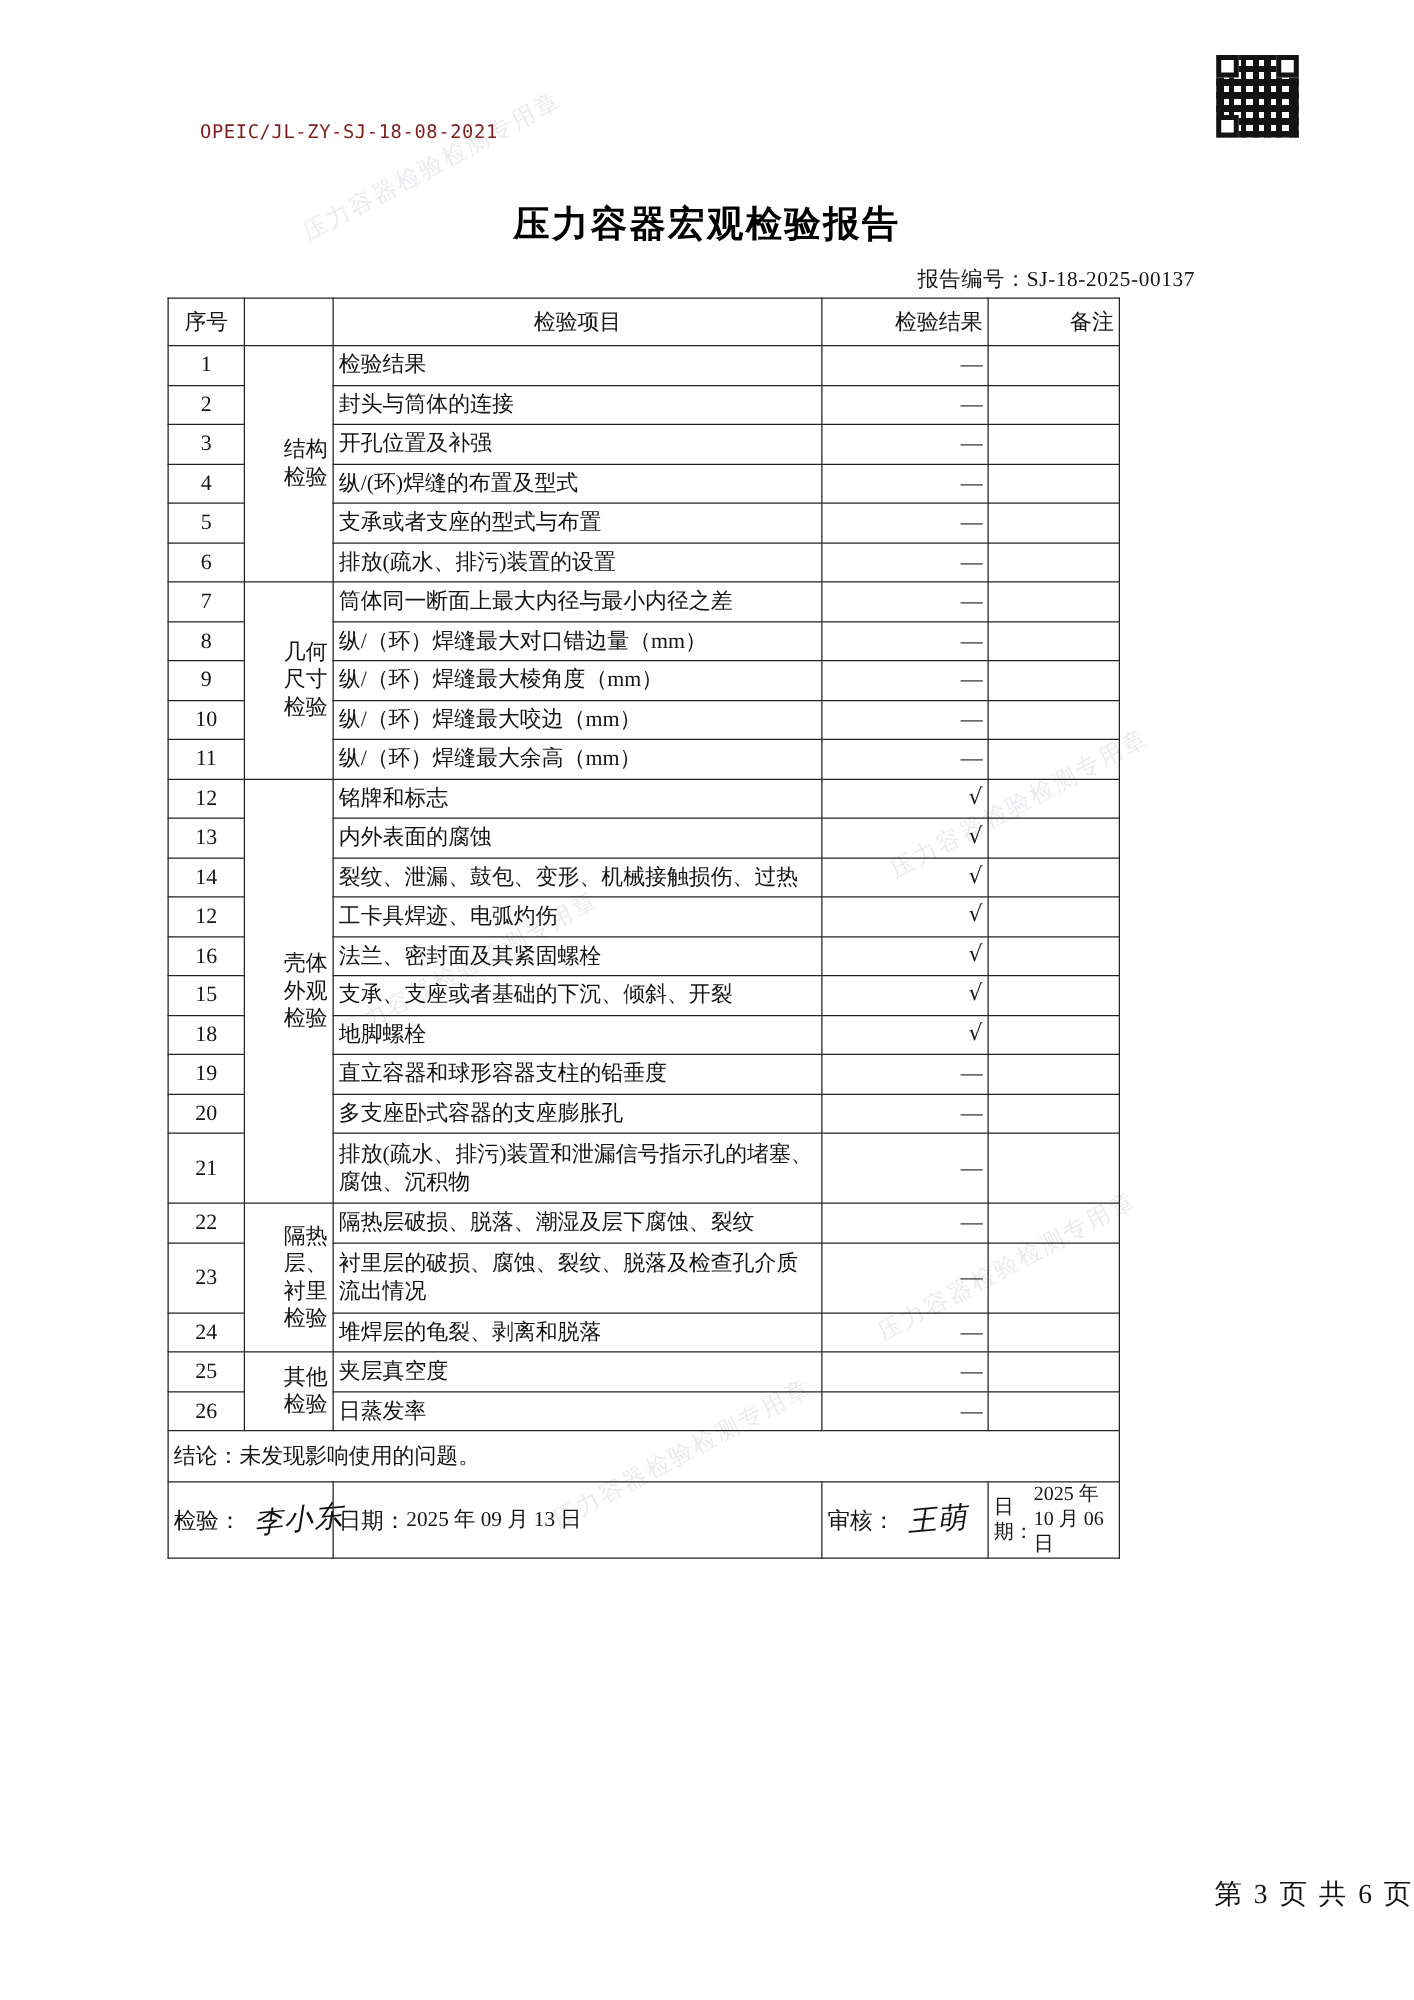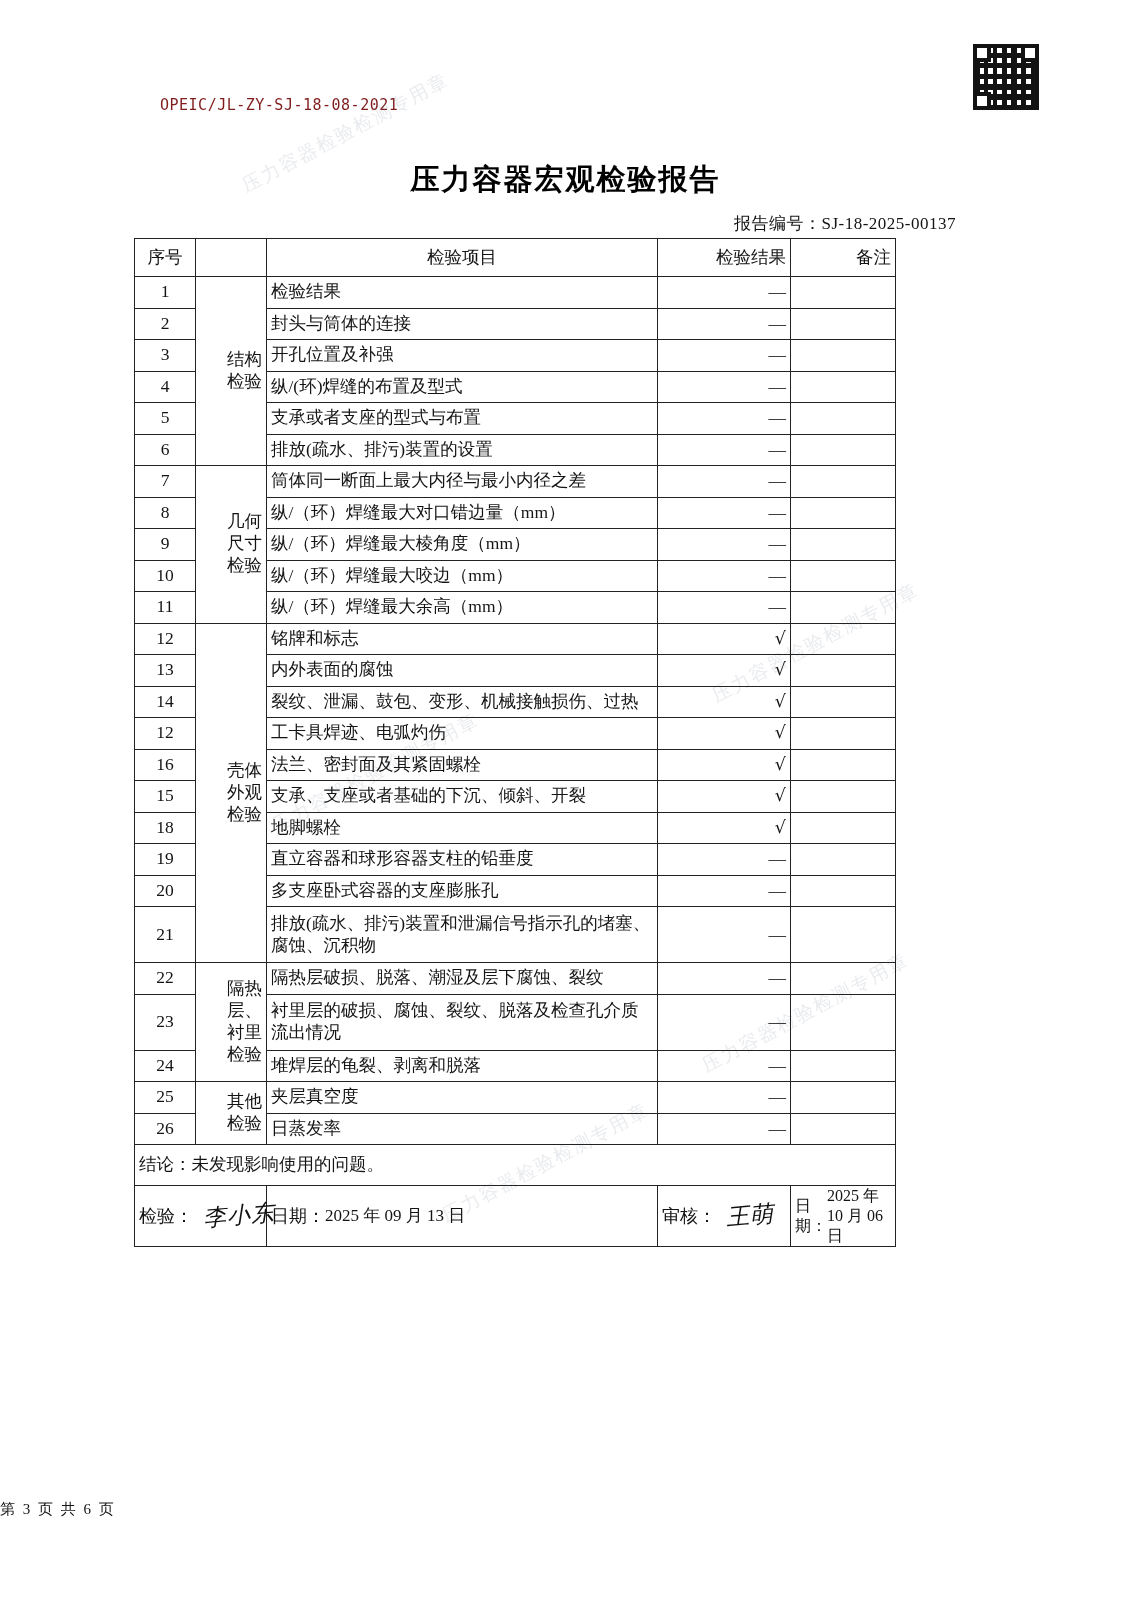--- a/index.html
+++ b/index.html
@@ -147,22 +147,22 @@
     font-size: 17px;
     line-height: 1.6;
     text-indent: 0;
   }
   .note .l2 { display: block; }
 
   .footer {
     position: absolute;
     left: 0; right: 0;
     top: 1500px;
-    text-align: left;
-    font-size: 15px;
+    text-align: right;
+    font-size: 22px;
     letter-spacing: 2px;
   }
 
   
   .wm {
     position: absolute;
     color: rgba(120,130,150,0.16);
     font-size: 19px;
     transform: rotate(-28deg);
     white-space: nowrap;

